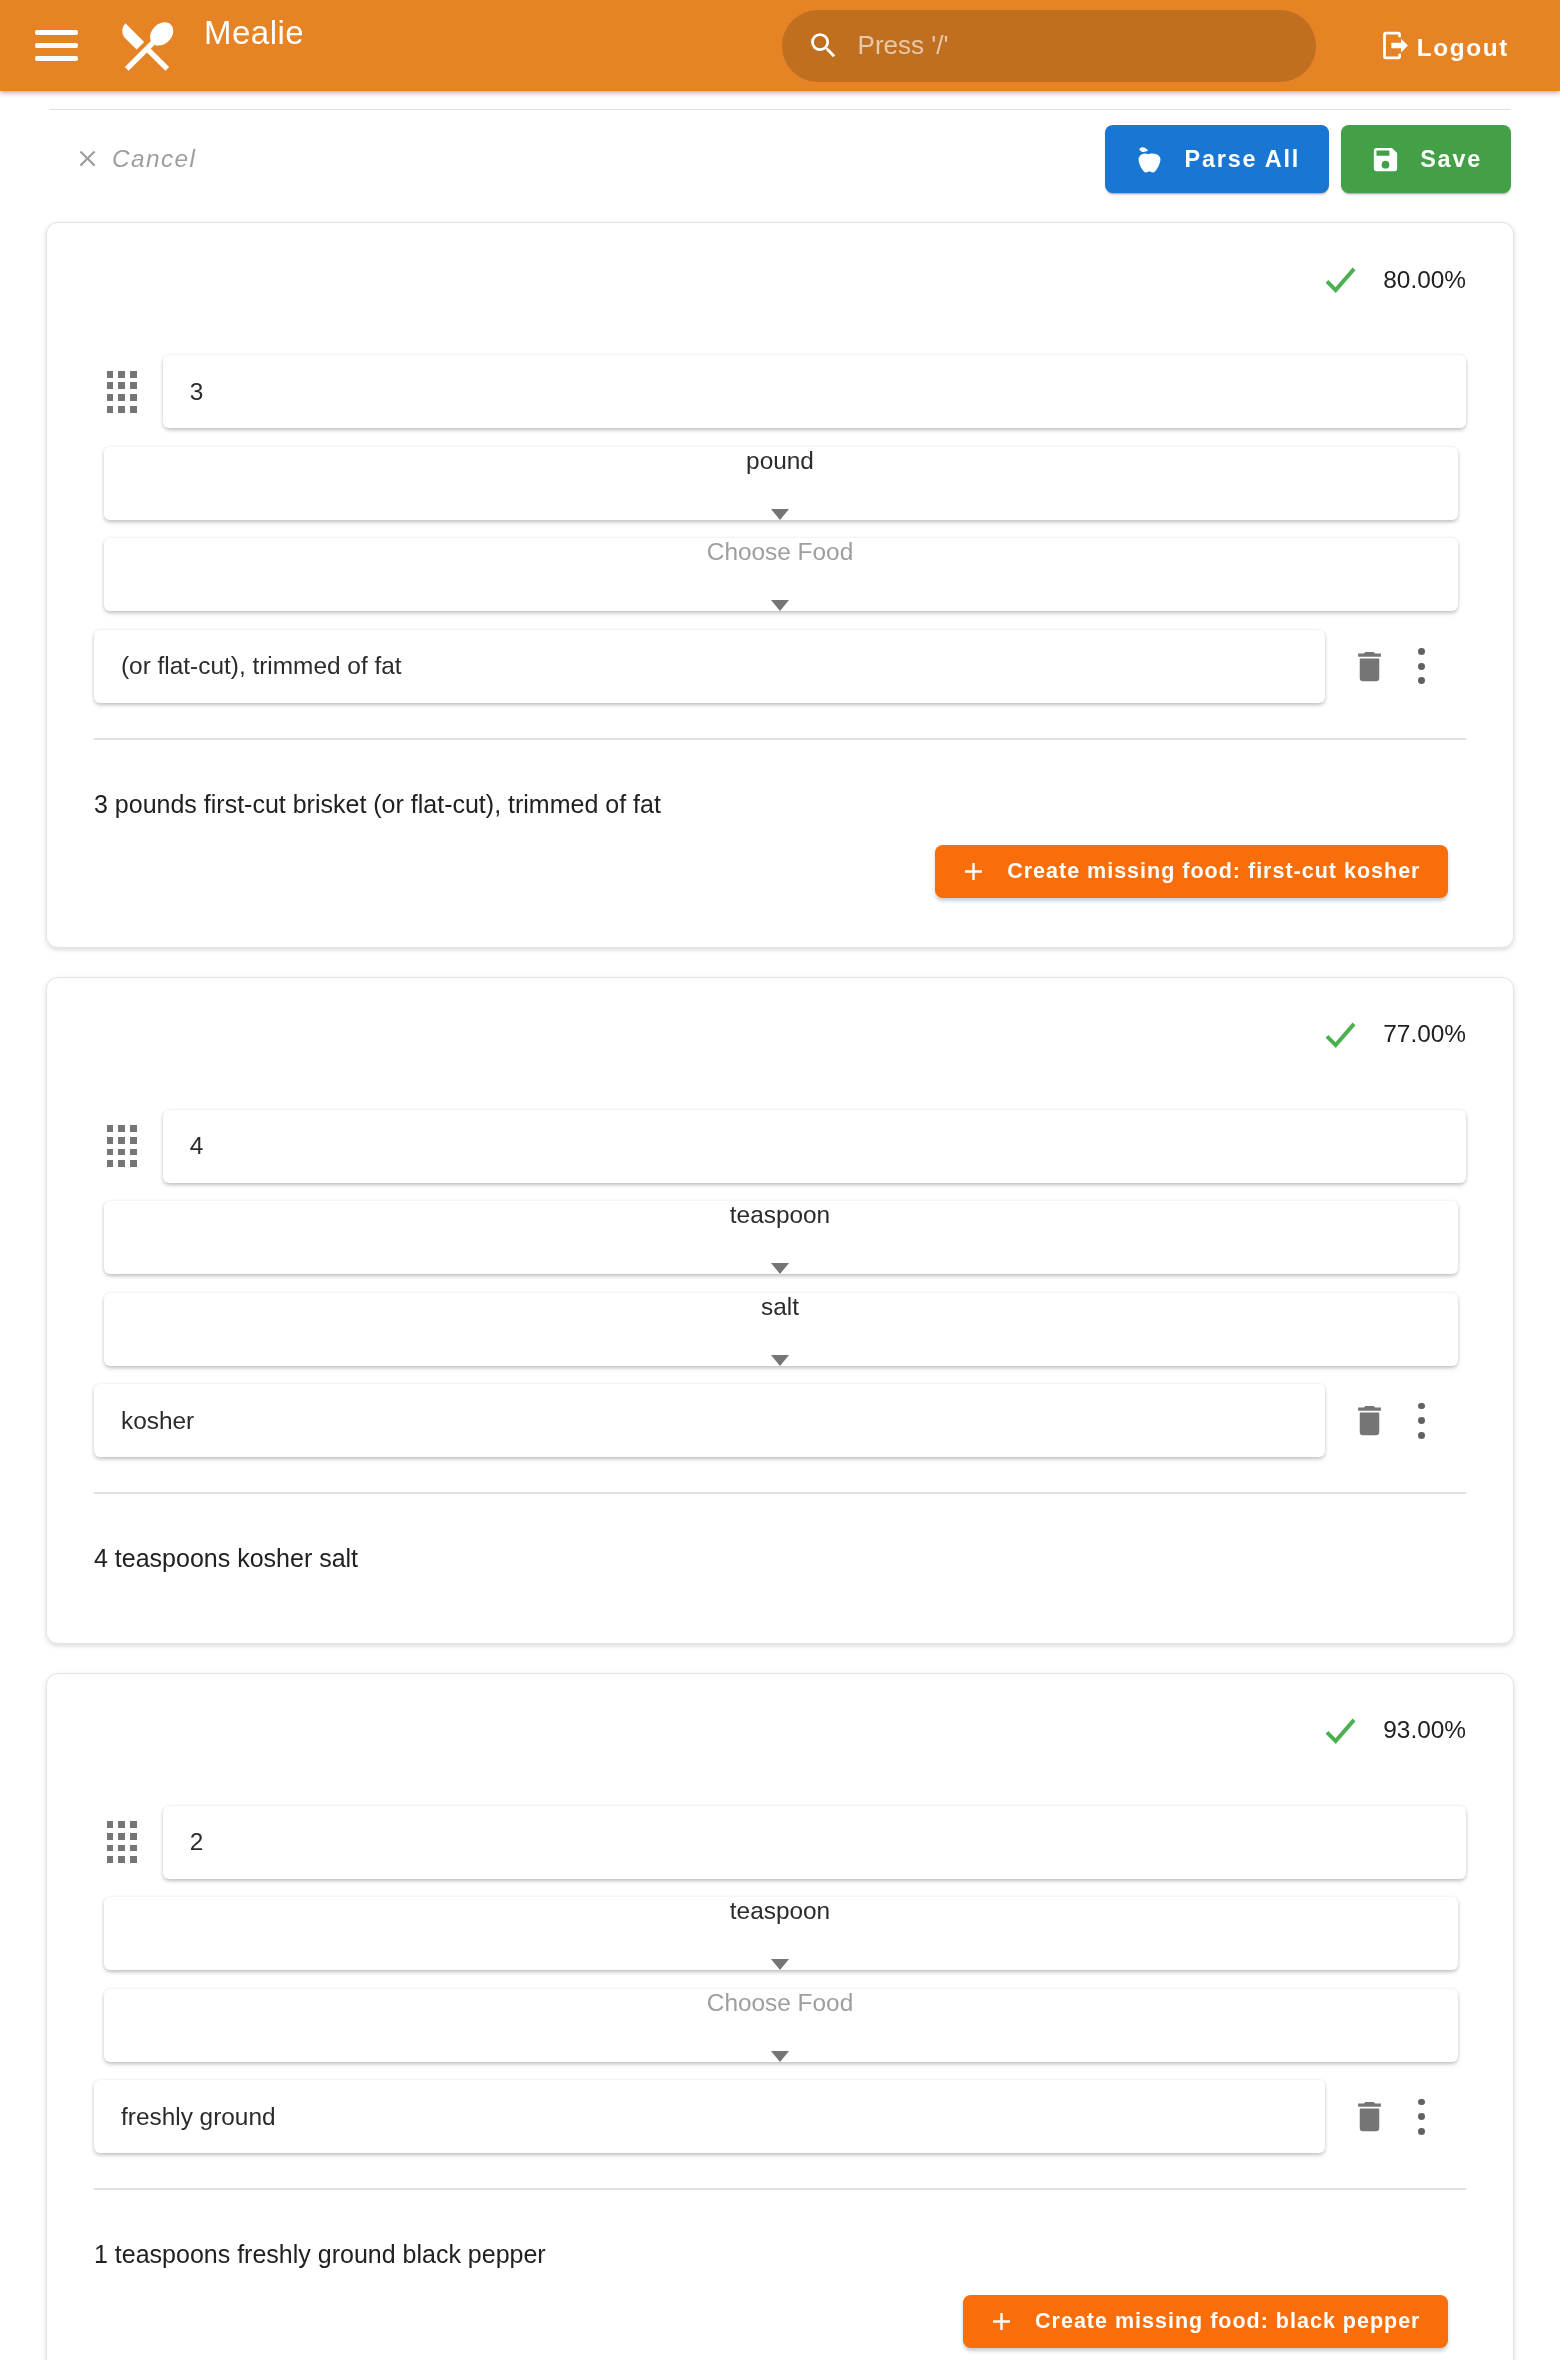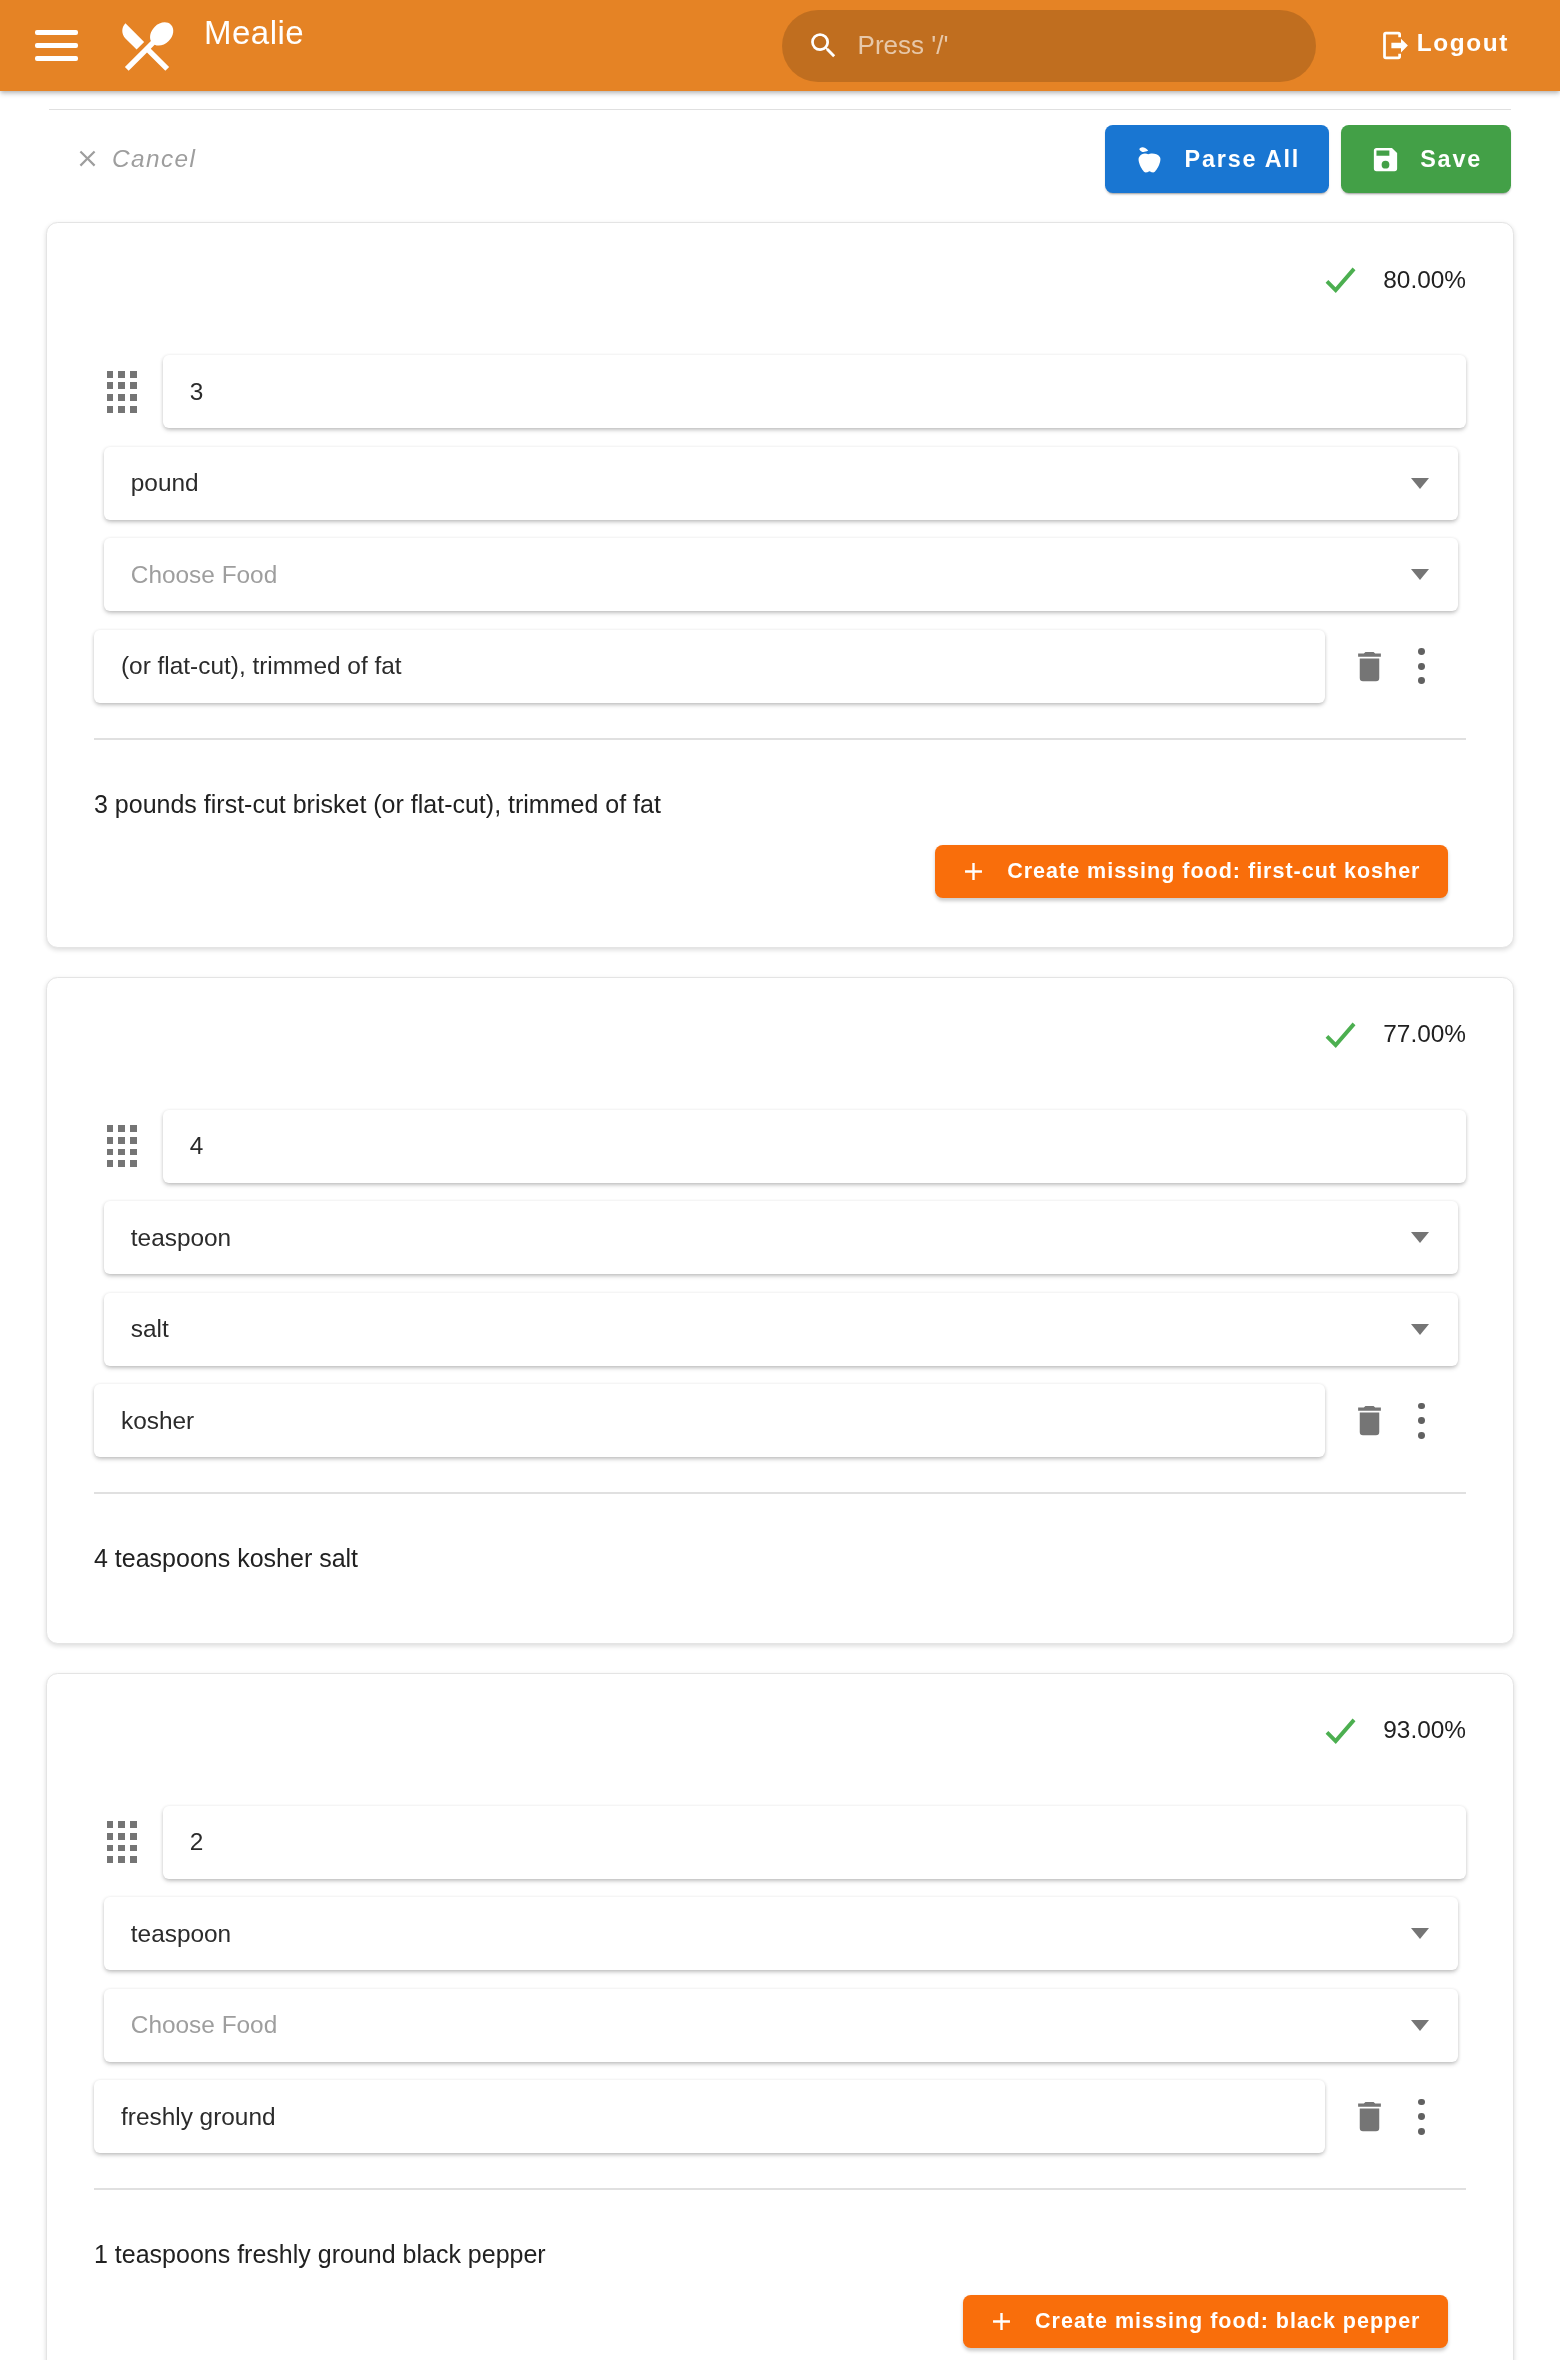--- a/index.html
+++ b/index.html
@@ -27,21 +27,21 @@
     display:flex; align-items:center; padding:0 25px;
   }
   .search-pill svg { width:33px; height:33px; flex:none; }
   .search-input {
     border:none; outline:none; background:transparent; color:#fff;
     font-size:26px; margin-left:17.6px; width:100%;
     font-family:"Liberation Sans", sans-serif;
   }
   .search-input::placeholder { color:rgba(255,255,255,0.62); }
 
-  .logout-btn { margin-left:auto; display:flex; align-items:flex-start; gap:5px; cursor:pointer; }
+  .logout-btn { margin-left:auto; display:flex; align-items:flex-end; gap:5px; cursor:pointer; }
   .logout-btn svg { width:33px; height:33px; }
   .logout-label { color:#fff; font-size:24.4px; font-weight:700; letter-spacing:1.6px; }
 
   
   .top-divider { border-top:1px solid #E0E0E0; margin:17.6px 49px 0; }
   .toolbar {
     margin-top:15.6px; height:68px; display:flex; align-items:center;
     padding:0 49px 0 74px;
   }
   .cancel-btn { display:flex; align-items:flex-start; gap:11px; cursor:pointer;font-style:italic; }
@@ -73,21 +73,21 @@
 
   .field {
     background:#fff; border-radius:5.9px; height:73px; display:flex; align-items:center;
     box-shadow:0 2.9px 4.9px -1px rgba(0,0,0,.18), 0 1px 3.9px rgba(0,0,0,.14);
   }
   .field-input {
     border:none; outline:none; background:transparent; width:100%; height:100%;
     font-size:24.4px; color:#2b2b2b; padding:0 27px;
     font-family:"Liberation Sans", sans-serif;
   }
-  .select { justify-content:space-between; padding:0 29px 0 27px; cursor:pointer; }
+  .select { justify-content:space-between; padding:0 29px 0 27px; cursor:pointer;flex-direction:column; }
   .select-value { font-size:24.4px; color:#2b2b2b; }
   .select-value.placeholder { color:#9E9E9E; }
   .caret-down {
     width:0; height:0; border-left:9.8px solid transparent;
     border-right:9.8px solid transparent; border-top:11.7px solid #757575;
   }
 
   .amount-row { display:flex; align-items:center; }
   .drag-handle {
     width:57px; flex:none; display:grid; cursor:grab;

